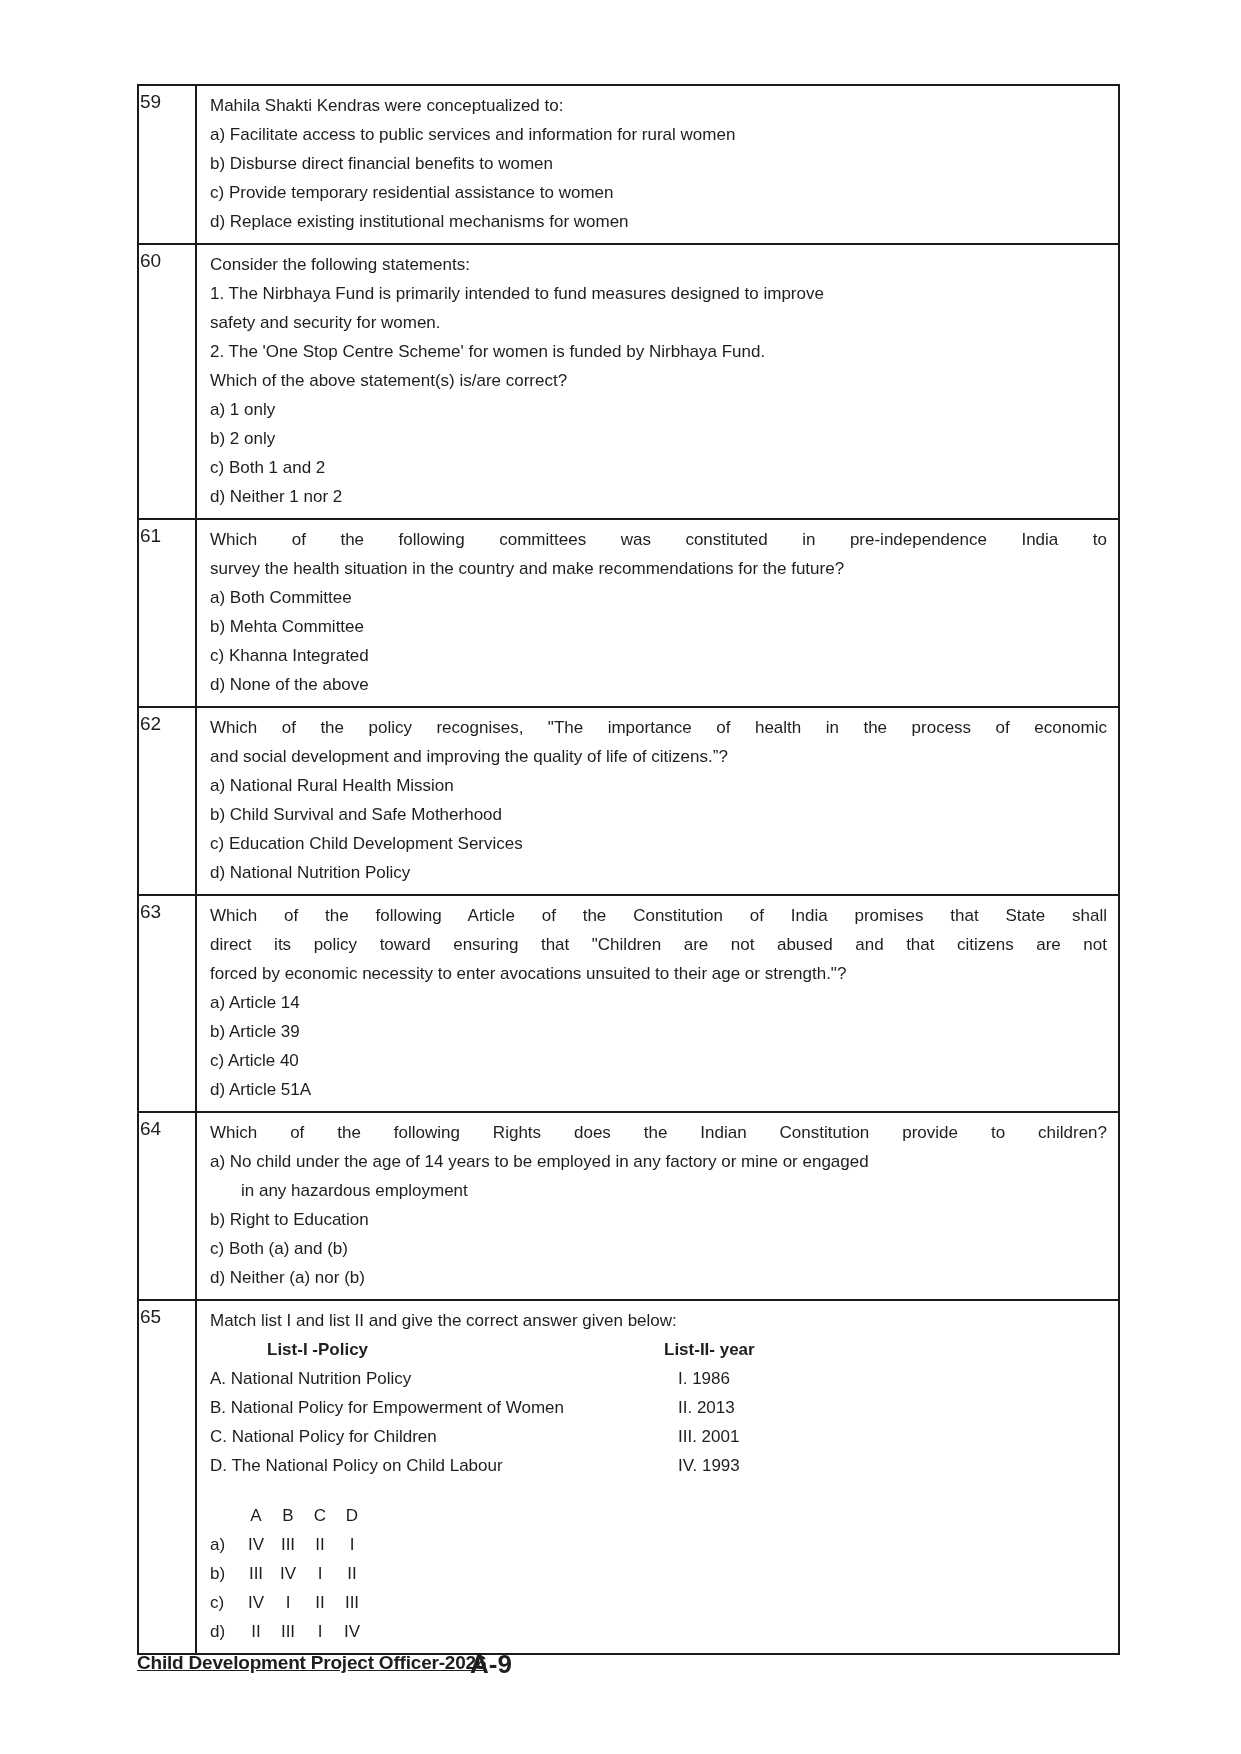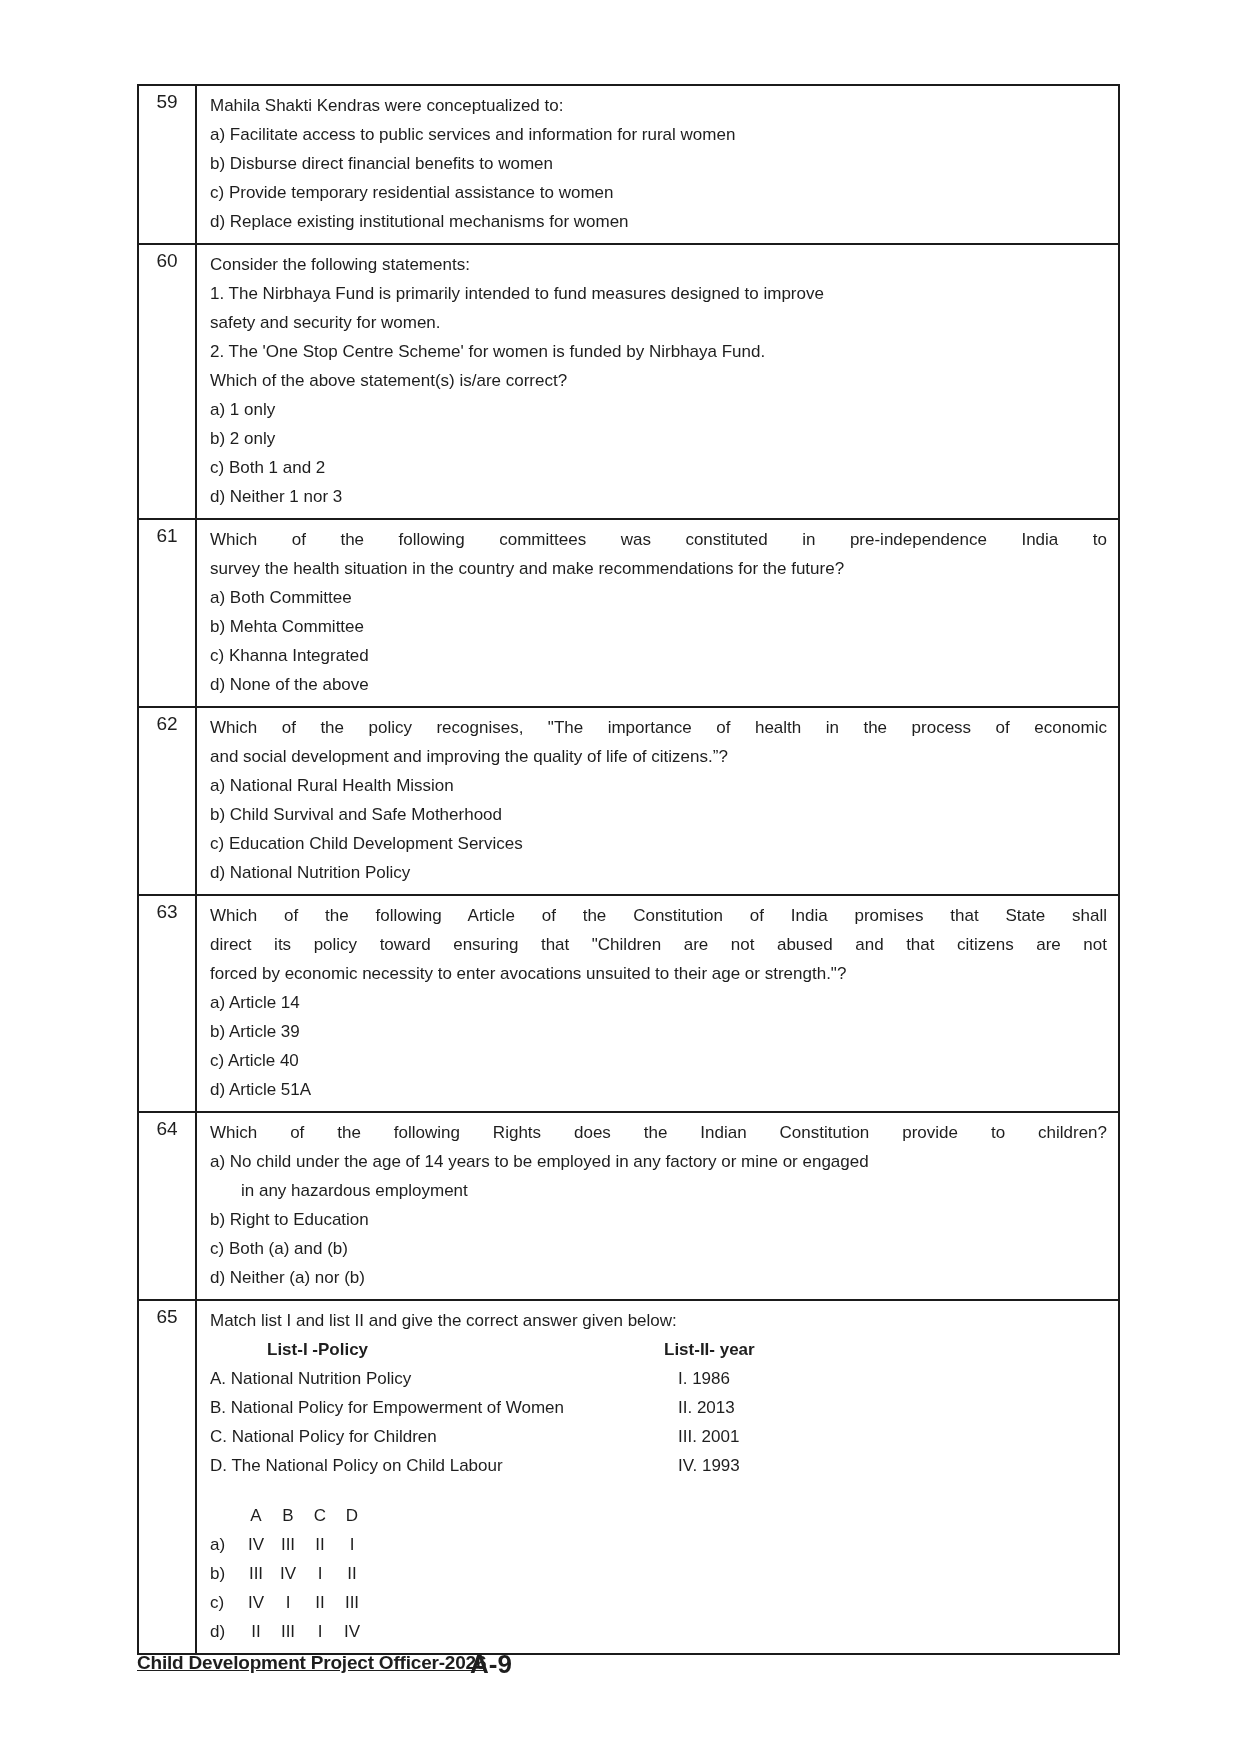--- a/index.html
+++ b/index.html
@@ -7,21 +7,21 @@
     width:1241px;height:1754px;background:#ffffff;
     font-family:"Liberation Sans", sans-serif;color:#1e1e1e;
     position:relative;overflow:hidden;
   }
   .sheet{position:absolute;inset:0;background:#fff;}
   .qtable{
     position:absolute;left:137px;top:84px;width:983px;
     border-collapse:collapse;table-layout:fixed;
   }
   .qtable td{border:2px solid #1b1b1b;vertical-align:top;}
-  .qnum{width:54px;text-align:center;padding-top:5px;font-size:19px;}
+  .qnum{width:54px;text-align:left;padding-top:5px;font-size:19px;}
   .qcell{padding:5px 11px 7px 13px;font-size:17px;line-height:29px;}
   .line{white-space:nowrap;}
   .j{white-space:normal;text-align:justify;text-align-last:justify;}
   .ind{padding-left:31px;}
   .blank{height:21px;}
   .mrow{display:flex;}
   .ml{width:468px;flex:none;box-sizing:border-box;}
   .mb{font-weight:bold;}
   .mhl{padding-left:57px;}
   .mb .mr{margin-left:-14px;}
@@ -60,21 +60,21 @@
           <td class="qnum">60</td>
           <td class="qcell">
             <div class="line">Consider the following statements:</div>
             <div class="line">1. The Nirbhaya Fund is primarily intended to fund measures designed to improve</div>
             <div class="line">safety and security for women.</div>
             <div class="line">2. The 'One Stop Centre Scheme' for women is funded by Nirbhaya Fund.</div>
             <div class="line">Which of the above statement(s) is/are correct?</div>
             <div class="line">a) 1 only</div>
             <div class="line">b) 2 only</div>
             <div class="line">c) Both 1 and 2</div>
-            <div class="line">d) Neither 1 nor 3</div>
+            <div class="line">d) Neither 1 nor 2</div>
           </td>
         </tr>
         <tr>
           <td class="qnum">61</td>
           <td class="qcell">
             <div class="line j">Which of the following committees was constituted in pre-independence India to</div>
             <div class="line">survey the health situation in the country and make recommendations for the future?</div>
             <div class="line">a) Both Committee</div>
             <div class="line">b) Mehta Committee</div>
             <div class="line">c) Khanna Integrated</div>

